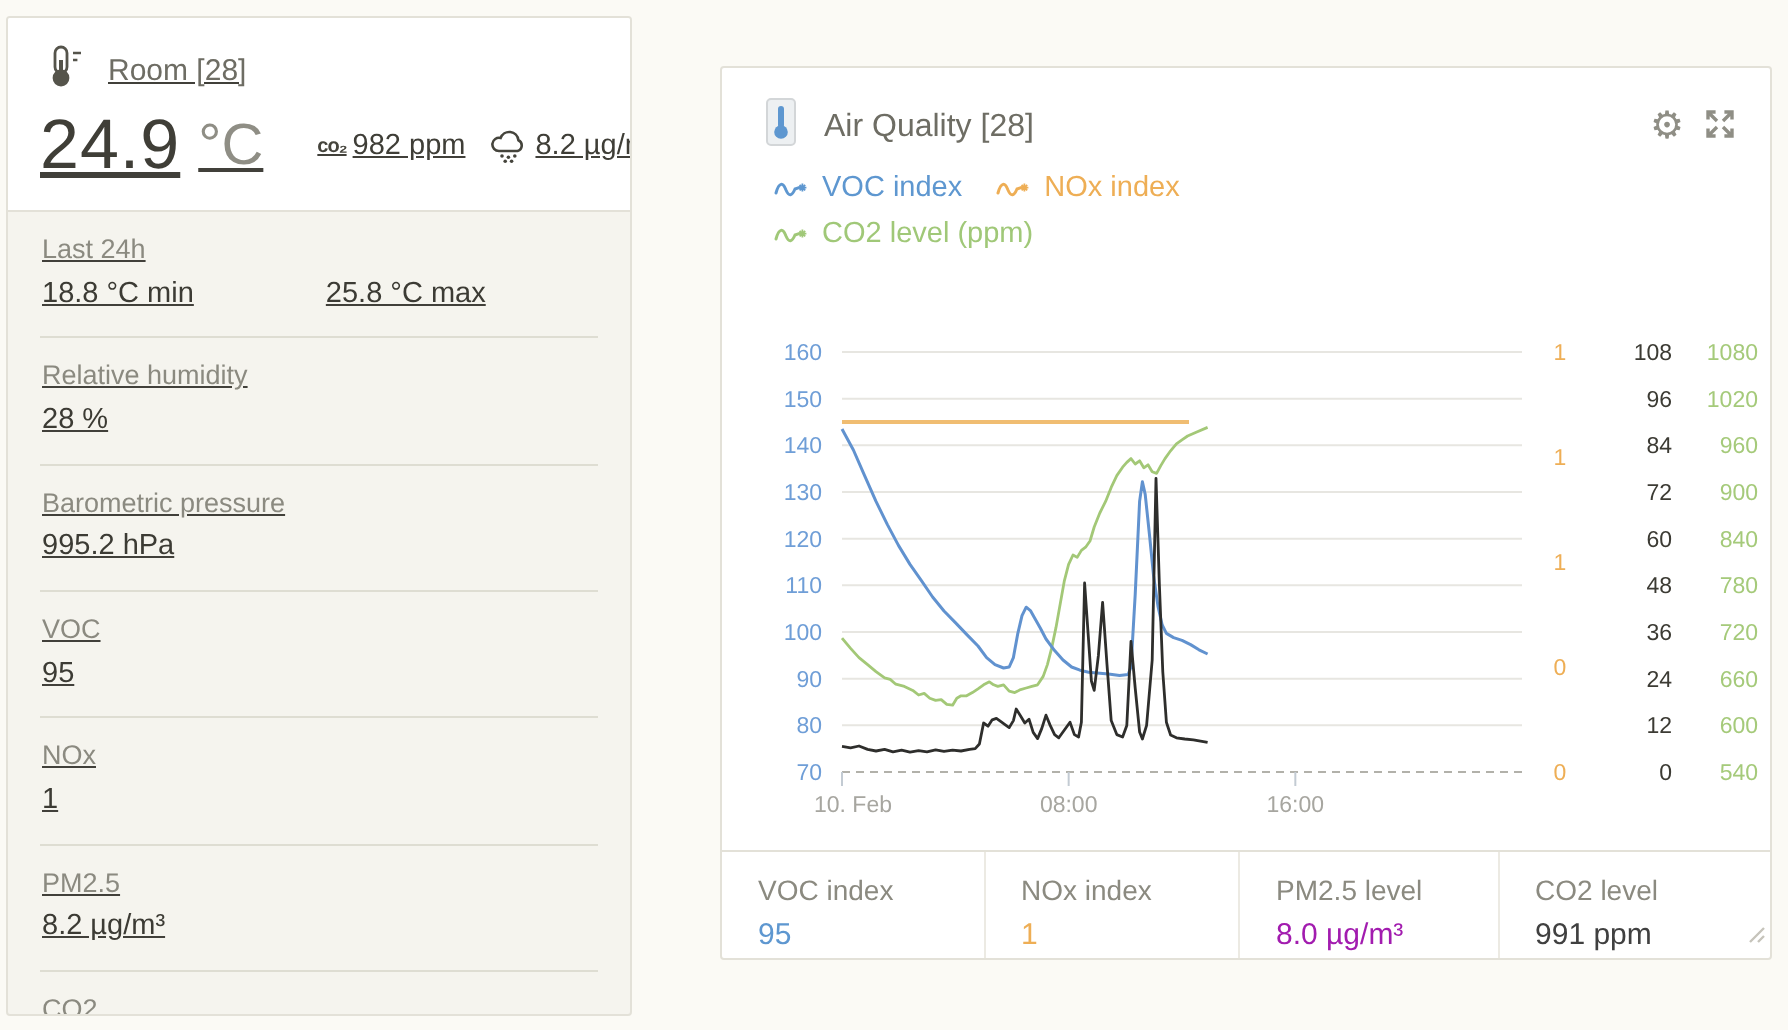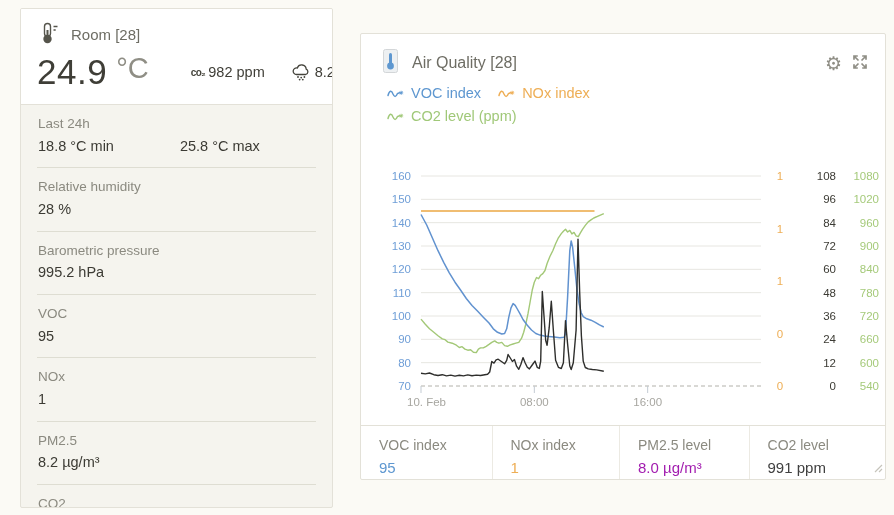--- a/index.html
+++ b/index.html
@@ -7,29 +7,29 @@
   body {
     position: relative;
     background: #fbfaf5;
     font-family: "Liberation Sans", sans-serif;
     overflow: hidden;
     color: #41403a;
   }
   .card { position:absolute; background:#fff; border:1px solid #e3e1d8; border-radius:2px; }
 
   
-  .room-card { left:20px; top:8px; width:313px; height:500px; background:#f5f4ee; overflow:hidden; }
+  .room-card { left:3px; top:8px; width:313px; height:500px; background:#f5f4ee; overflow:hidden;text-decoration:underline; }
   .room-header { background:#fff; border-bottom:1px solid #e3e1d8; padding:12px 14px 12px 16px; }
   .room-title-row { display:flex; align-items:center; color:#6e6d64; font-size:15px; }
   .room-title-row .ticon { margin-right:12px; }
-  .temp-row { display:flex; margin-top:4px; }
+  .temp-row { display:flex; align-items:center; margin-top:4px; }
   .temp-value { font-size:35px; color:#3f3e37; letter-spacing:0.5px; }
   .temp-unit { font-size:29px; color:#8f8e85; margin-left:9px; }
   .inline-stats { display:flex; align-items:center; margin-left:16px; }
-  .inline-stat { display:flex; align-items:center; margin-left:26px; font-size:14.5px; color:#3f3e37; white-space:nowrap; }
+  .inline-stat { display:flex; align-items:center; margin-left:11px; font-size:14.5px; color:#3f3e37; white-space:nowrap; }
   .inline-stat .co2txt { font-size:10px; font-weight:bold; color:#45443c; margin-right:3px; letter-spacing:-0.5px; }
   .inline-stat svg { margin-right:3px; }
   .room-rows { padding:0 16px; }
   .room-row { padding:9px 1px 10px; border-bottom:1px solid #deddd2; }
   .room-row .rlabel { color:#8b8a80; font-size:13.5px; line-height:1.45; }
   .room-row .rvalue { color:#3c3b34; font-size:14.5px; line-height:1.5; margin-top:2px; }
   .room-row .rvalue2 { margin-left:66px; }
 
   
   .air-card { left:360px; top:33px; width:526px; height:447px; }

